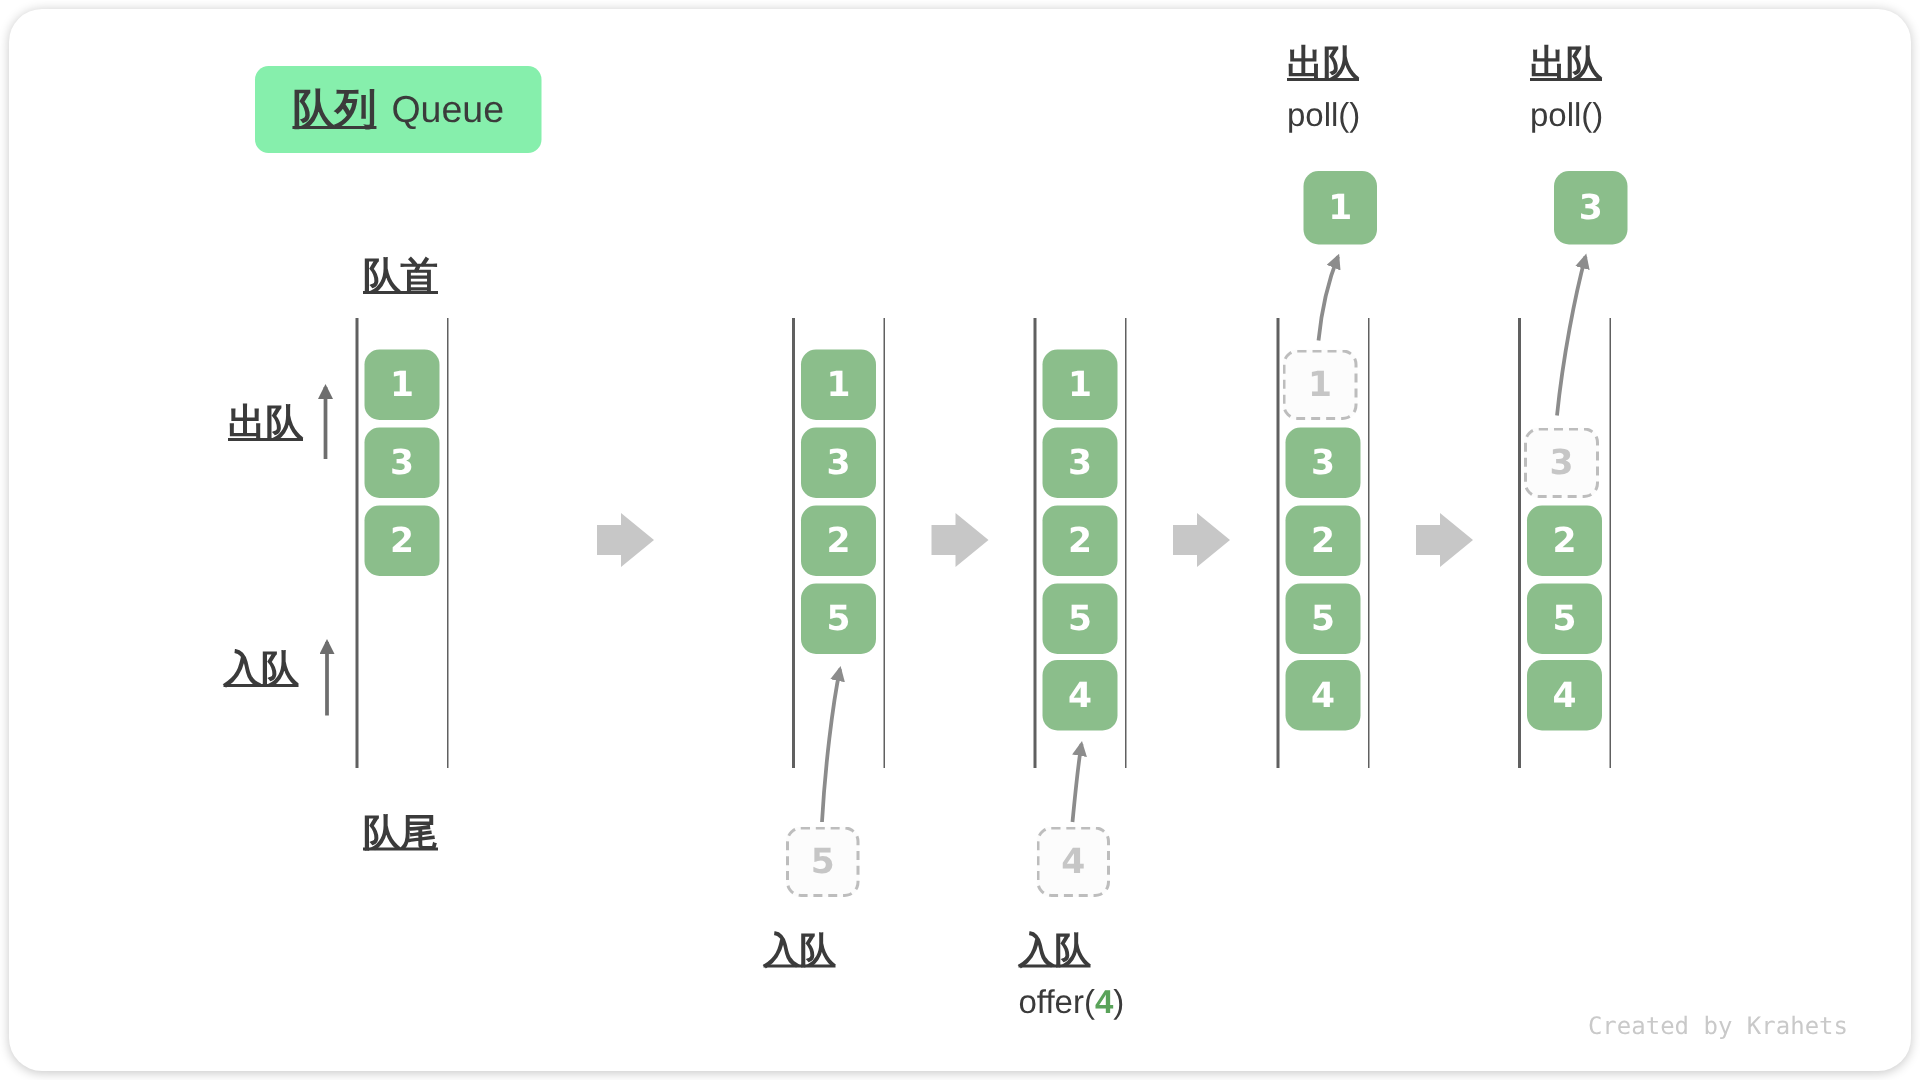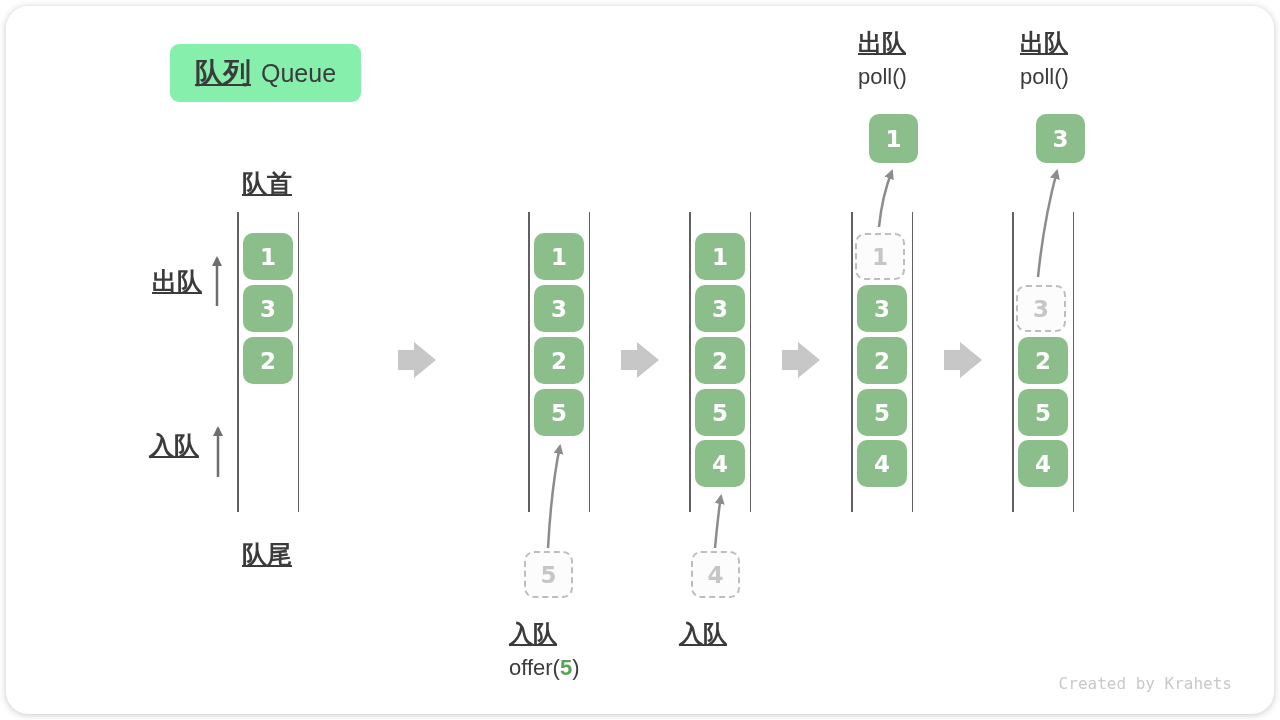--- a/index.html
+++ b/index.html
@@ -122,24 +122,24 @@
     <span class="cn">出队</span>
     <span class="mono">poll()</span>
   </div>
   <div class="abs op" style="left:1020px;top:26px;">
     <span class="cn">出队</span>
     <span class="mono">poll()</span>
   </div>
 
   <div class="abs op" style="left:509px;top:617px;">
     <span class="cn">入队</span>
-    <span class="mono"><span>offer(</span><span class="green-arg">5</span><span>)</span></span>
   </div>
   <div class="abs op" style="left:679px;top:617px;">
     <span class="cn">入队</span>
+    <span class="mono"><span>offer(</span><span class="green-arg">4</span><span>)</span></span>
   </div>
 
   <div class="abs watermark">Created by Krahets</div>
 
   <svg class="overlay" width="1280" height="720" viewBox="0 0 1280 720">
     <defs>
       <marker id="ah-dark" markerUnits="userSpaceOnUse" markerWidth="12" markerHeight="12" refX="8" refY="5" orient="auto">
         <path d="M0,0 L10,5 L0,10 z" fill="#6e6e6e"></path>
       </marker>
       <marker id="ah-gray" markerUnits="userSpaceOnUse" markerWidth="12" markerHeight="12" refX="8" refY="5" orient="auto">

